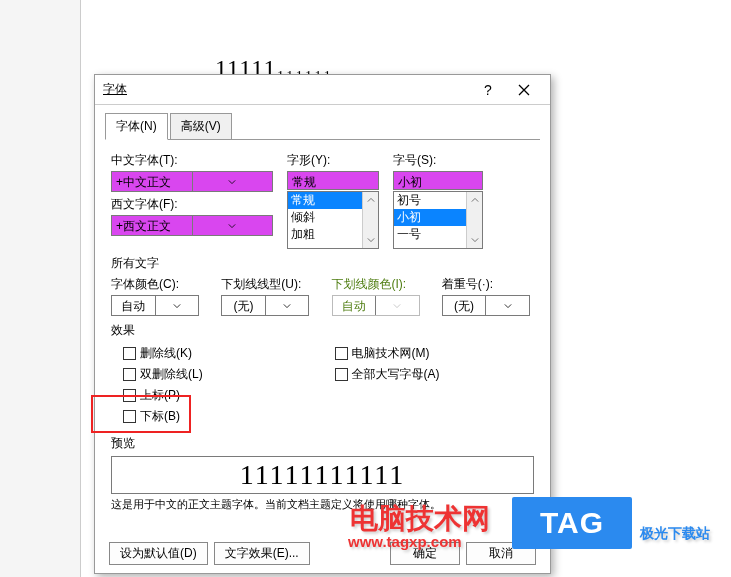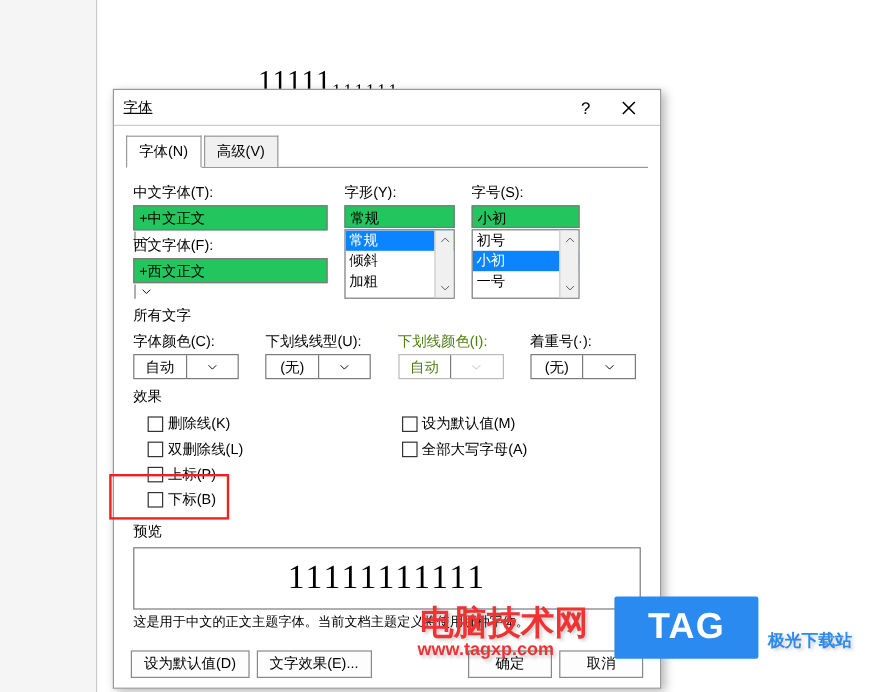--- a/index.html
+++ b/index.html
@@ -12,21 +12,21 @@
 .title-btn { width: 36px; height: 24px; display: inline-flex; align-items: center; justify-content: center; font-size: 14px; cursor: default; }
 .tabs { padding: 8px 10px 0 10px; }
 .tab-strip { display: flex; border-bottom: 1px solid #999; }
 .tab { padding: 4px 10px; border: 1px solid #999; border-bottom: none; background: #fff; font-size: 12px; margin-right: 2px; position: relative; }
 .tab.active { border-bottom: 1px solid #fff; margin-bottom: -1px; }
 .tab:not(.active) { background: #f0f0f0; }
 .panel { padding: 12px 16px 6px 16px; }
 .row-top { display: flex; gap: 14px; margin-bottom: 2px; }
 .col1 { width: 162px; } .col2 { width: 92px; } .col3 { width: 90px; }
 .field-label { font-size: 12px; margin-bottom: 2px; display: block; }
-.combo { display:flex; height:21px; border:1px solid #7a7a7a; background:#22c55e;flex-direction:column; }
+.combo { display:flex; height:21px; border:1px solid #7a7a7a; background:#d946ef; }
 .combo span { flex:1; padding:2px 4px; }
 .combo .arrow { width:18px; border-left:1px solid #7a7a7a; display:flex; align-items:center; justify-content:center; }
 .arrow svg { width:8px; height:8px; }
 .listbox { border:1px solid #7a7a7a; background:#fff; height:58px; overflow:hidden; font-size:12px; position:relative; }
 .listbox .opt { padding:0px 3px; }
 .listbox .sel { background:#0a84ff; color:#fff; }
 .listbox .scrollbar { position:absolute; right:0; top:0; width:16px; height:100%; background:#f0f0f0; border-left:1px solid #ccc; display:flex; flex-direction:column; }
 .sbtn { height:16px; display:flex; align-items:center; justify-content:center; }
 .group-label { font-size:12px; margin:6px 0 4px 0; }
 .row-mid { display:flex; gap:18px; }
@@ -35,21 +35,21 @@
 .combo-sm span { flex:1; padding:2px 4px; text-align:center; }
 .combo-sm .arrow { width:18px; border-left:1px solid #7a7a7a; display:flex; align-items:center; justify-content:center; }
 .disabled { color:#4d7c0f; }
 .effects { margin-top:6px; }
 .eff-row { display:flex; }
 .eff-col { width:220px; }
 .chk { display:flex; align-items:center; gap:4px; padding:2px 12px; }
 .chk .box { width:13px; height:13px; border:1px solid #333; background:#fff; display:inline-block; }
 .highlight { position:absolute; left:91px; top:395px; width:100px; height:38px; border:2px solid #e22; pointer-events:none; z-index:5; }
 .preview { margin-top:8px; }
-.preview-box { border:1px solid #7a7a7a; height:52px; display:flex; align-items:center; justify-content:center; font-family:"Times New Roman",serif; font-size:28px; letter-spacing:2px; margin-bottom:3px; }
+.preview-box { border:1px solid #7a7a7a; height:38px; display:flex; align-items:center; justify-content:center; font-family:"Times New Roman",serif; font-size:28px; letter-spacing:2px; margin-bottom:3px; }
 .preview-note { font-size:11px; }
 .btnbar { position:absolute; left:0; bottom:8px; width:100%; padding:0 14px; display:flex; gap:6px; align-items:center; }
 .btn { height:23px; padding:2px 10px; border:1px solid #888; background:#fdfdfd; font-size:12px; }
 .spacer { flex:1; }
 .watermark { position:absolute; z-index:10; font-weight:bold; text-shadow:2px 2px 3px rgba(0,0,0,0.2); }
 .wm1 { left:350px; top:500px; font-size:28px; color:#e33; }
 .wm1b { left:348px; top:533px; font-size:15px; color:#e33; }
 .tag-badge { position:absolute; left:512px; top:497px; width:120px; height:52px; background:#2b8aef; border-radius:2px; display:flex; align-items:center; justify-content:center; z-index:10; }
 .tag-badge span { font-size:30px; font-weight:900; color:#fff; font-family:Arial,sans-serif; letter-spacing:1px; }
 .wm3 { left:640px; top:525px; font-size:14px; color:#2b8aef; font-weight:bold; }
@@ -215,21 +215,21 @@
               <span>上标(P)</span>
             </label>
           <label class="chk">
               <span class="box"></span>
               <span>下标(B)</span>
             </label>
         </div>
         <div class="eff-col">
           <label class="chk">
               <span class="box"></span>
-              <span>设为默认值(M)</span>
+              <span>电脑技术网(M)</span>
             </label>
           <label class="chk">
               <span class="box"></span>
               <span>全部大写字母(A)</span>
             </label>
         </div>
       </div>
     </div>
 
     <div class="preview">

